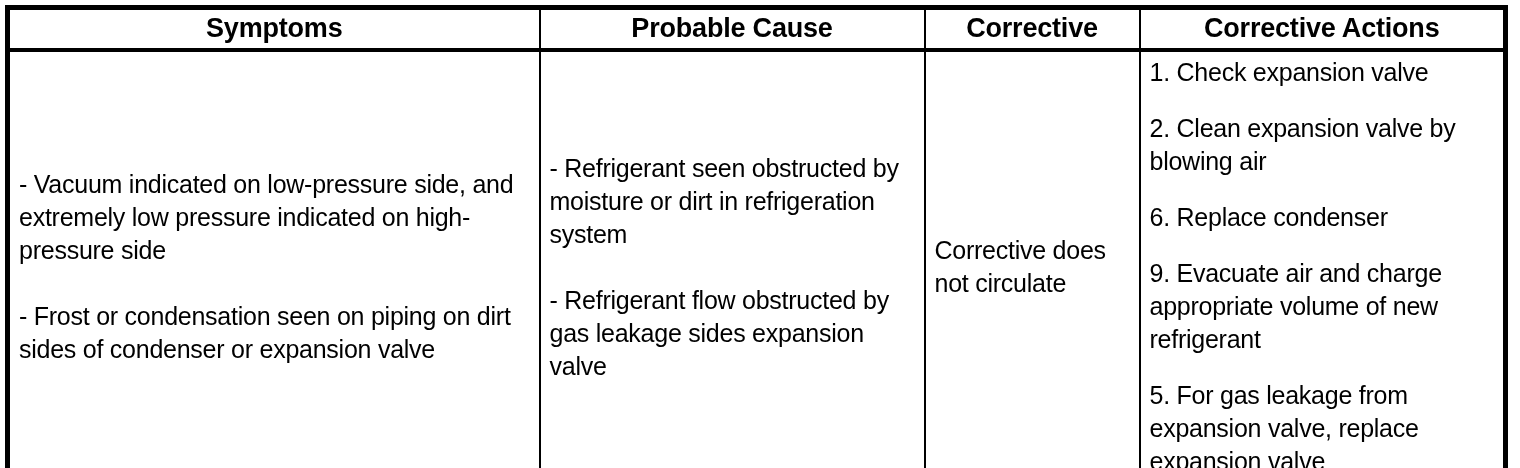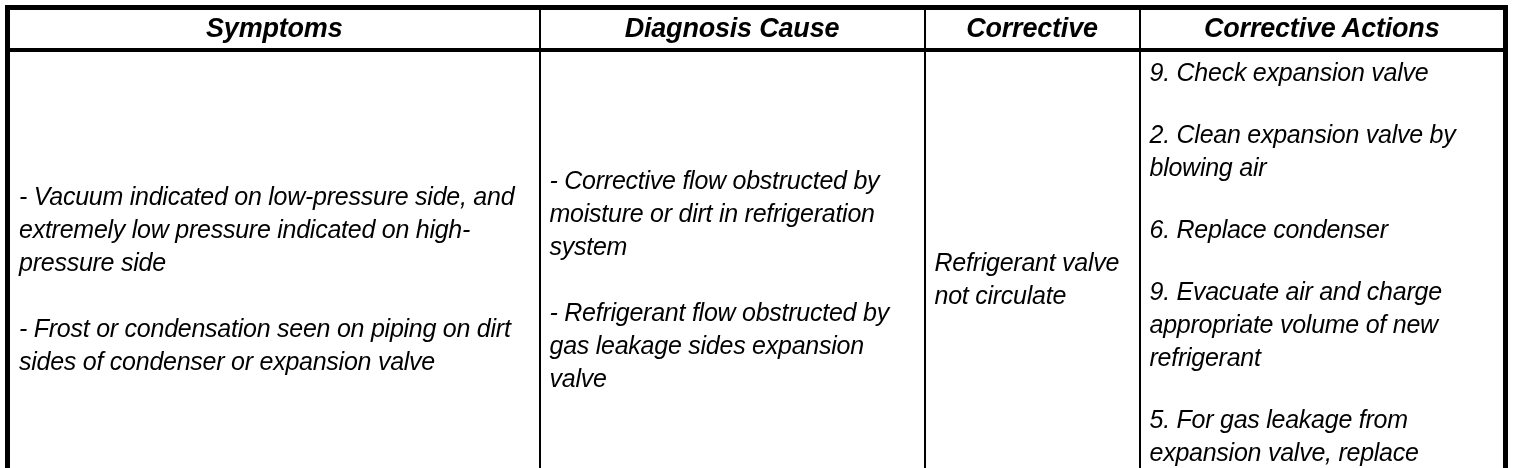--- a/index.html
+++ b/index.html
@@ -13,21 +13,20 @@
     font-family: "Liberation Sans", sans-serif;
     color: #000000;
     overflow: hidden;
   }
 
   .sheet {
     position: relative;
     width: 1515px;
     height: 468px;
     background: #ffffff;
-    font-style: italic;
   }
 
   .troubleshoot-table {
     position: absolute;
     left: 5px;
     top: 5px;
     width: 1498px;
     height: 458px;
     border-collapse: collapse;
     table-layout: fixed;
@@ -73,64 +72,64 @@
   td.cell-diagnosis  { vertical-align: middle; padding-left: 11px; padding-right: 8px; }
   td.cell-actions    { vertical-align: top;    padding-left: 11px; padding-right: 8px; padding-top: 10px; }
 
   .para {
     margin: 0;
   }
   .para + .para {
     margin-top: 33px;
   }
   td.cell-actions .para + .para {
-    margin-top: 29px;
+    margin-top: 23px;
   }
 </style>
 </head>
 <body>
 
 <div class="sheet">
 
   <table class="troubleshoot-table">
     <colgroup>
       <col class="c1">
       <col class="c2">
       <col class="c3">
       <col class="c4">
     </colgroup>
 
     <thead>
       <tr>
         <th>Symptoms</th>
-        <th>Diagnosis Cause</th>
+        <th>Probable Cause</th>
         <th>Corrective</th>
         <th>Corrective Actions</th>
       </tr>
     </thead>
 
     <tbody>
       <tr>
 
         <td class="cell-symptoms">
           <p class="para">- Vacuum indicated on low-pressure side, and extremely low pressure indicated on high-pressure side</p>
           <p class="para">- Frost or condensation seen on piping on dirt sides of condenser or expansion valve</p>
         </td>
 
         <td class="cell-cause">
-          <p class="para">- Corrective flow obstructed by moisture or dirt in refrigeration system</p>
+          <p class="para">- Refrigerant seen obstructed by moisture or dirt in refrigeration system</p>
           <p class="para">- Refrigerant flow obstructed by gas leakage sides expansion valve</p>
         </td>
 
         <td class="cell-diagnosis">
-          <p class="para">Refrigerant valve not circulate</p>
+          <p class="para">Corrective does not circulate</p>
         </td>
 
         <td class="cell-actions">
-          <p class="para">9. Check expansion valve</p>
+          <p class="para">1. Check expansion valve</p>
           <p class="para">2. Clean expansion valve by blowing air</p>
           <p class="para">6. Replace condenser</p>
           <p class="para">9. Evacuate air and charge appropriate volume of new refrigerant</p>
           <p class="para">5. For gas leakage from expansion valve, replace expansion valve</p>
         </td>
 
       </tr>
     </tbody>
   </table>
 

